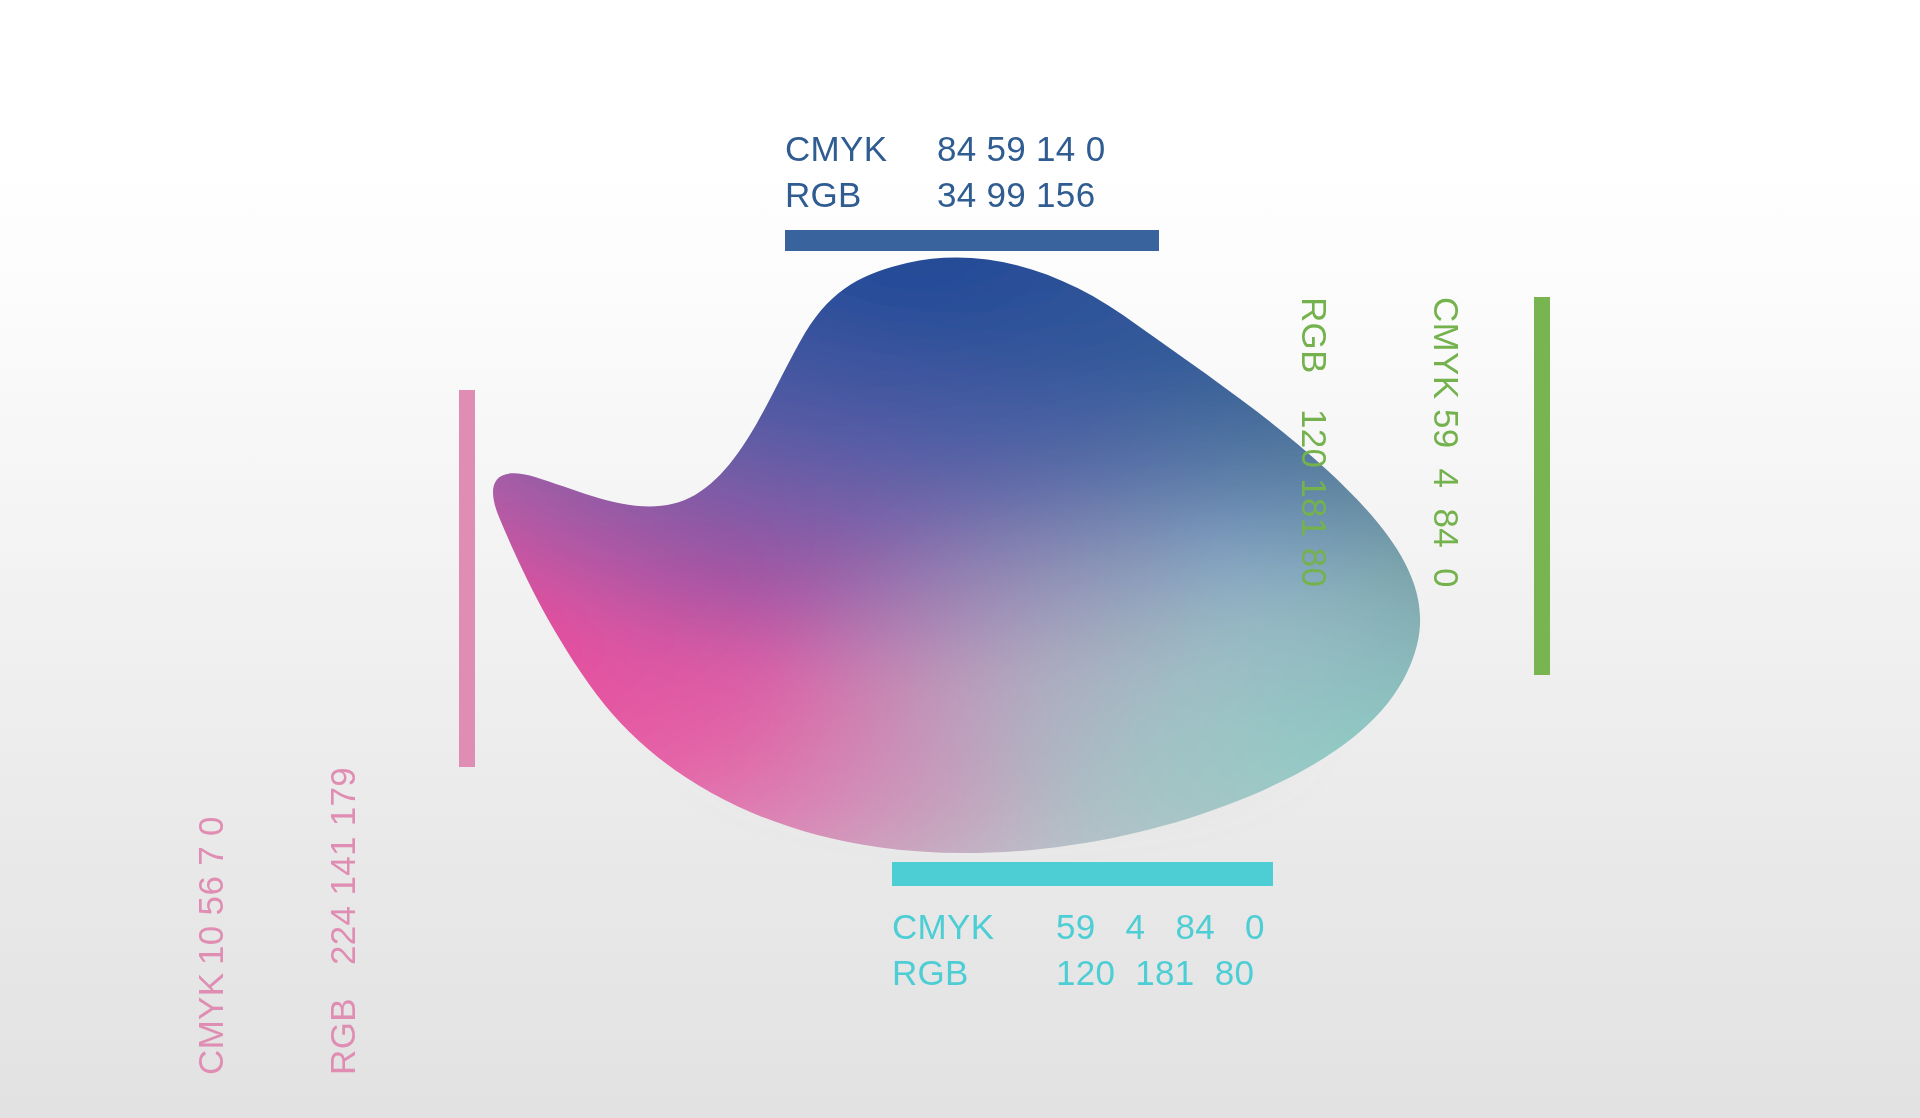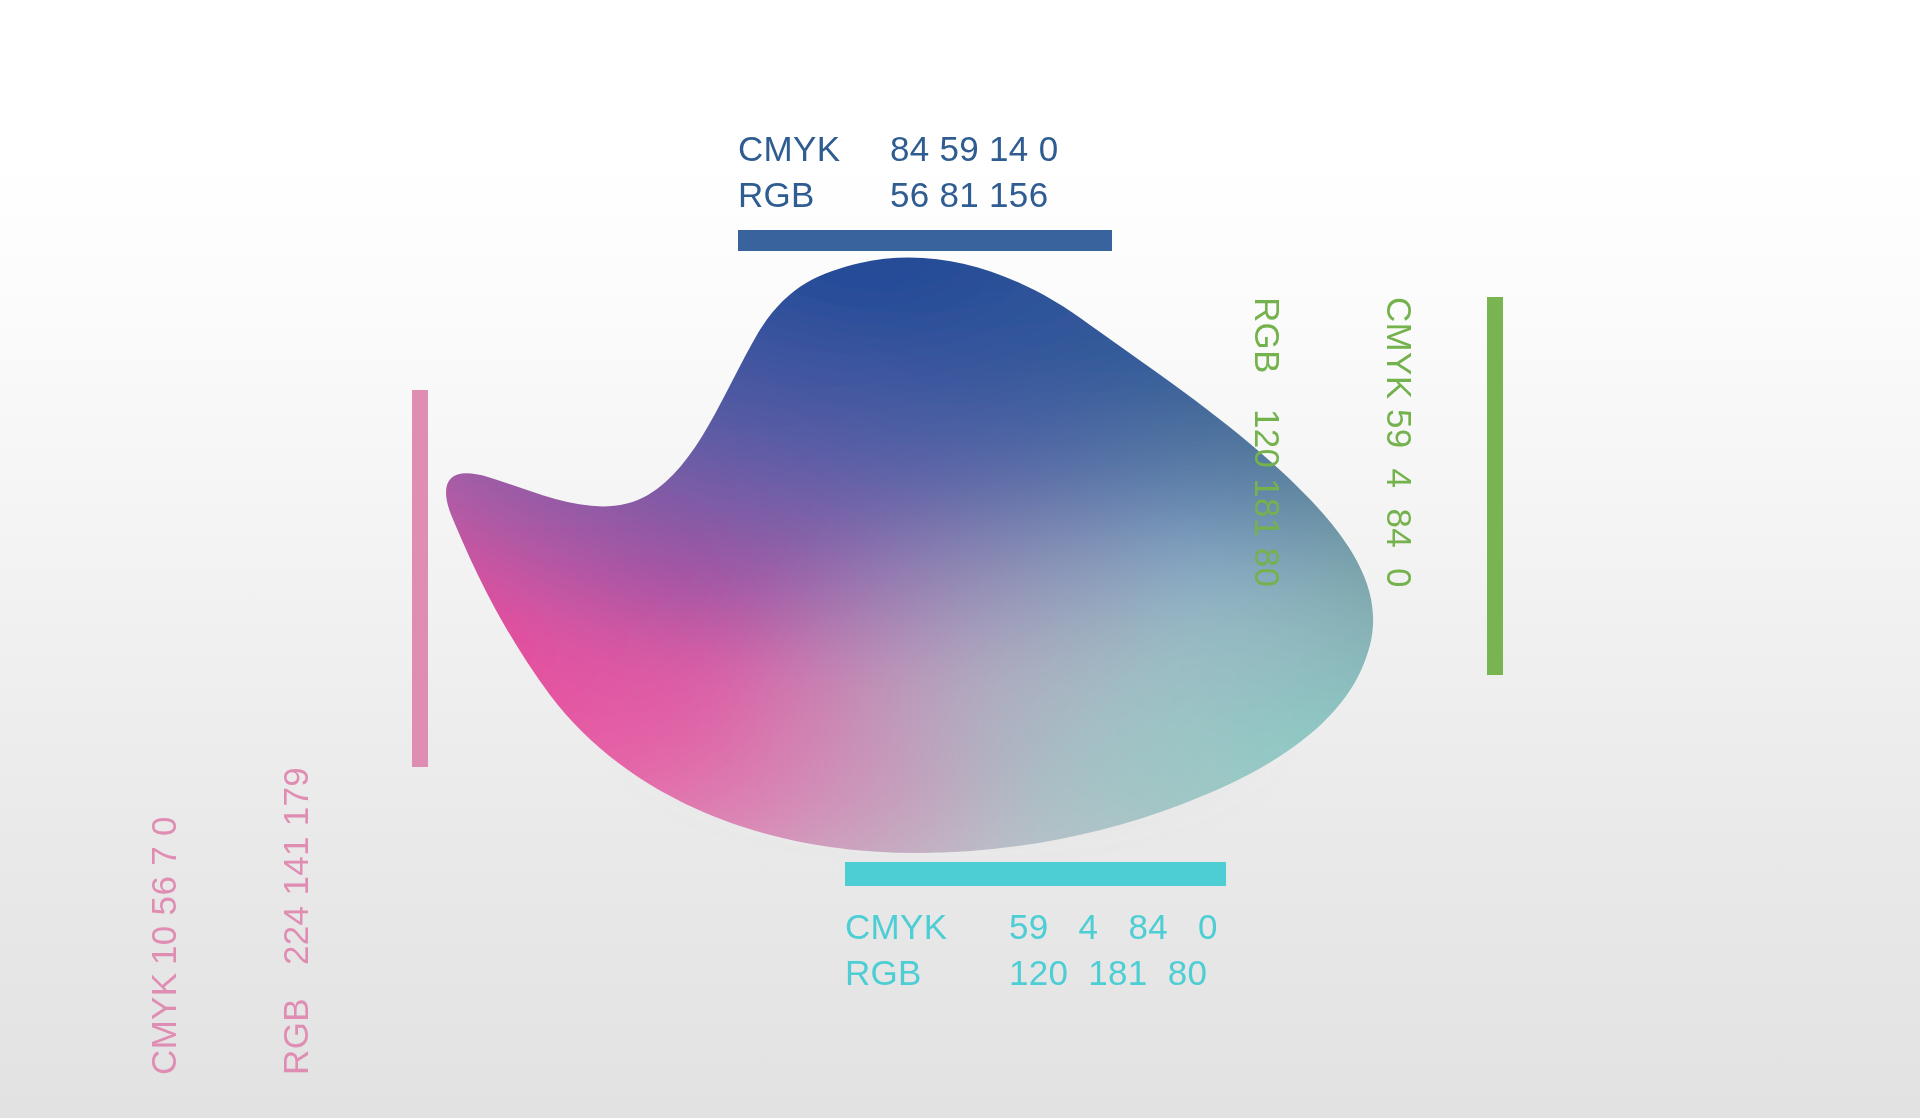--- a/index.html
+++ b/index.html
@@ -12,21 +12,21 @@
         #ffffff 14%,
         #fbfbfb 26%,
         #f6f6f6 40%,
         #f0f0f0 56%,
         #eaeaea 72%,
         #e5e5e5 86%,
         #e2e2e2 100%);
     position:relative;
   }
 
-  #stage { position:absolute; inset:0; }
+  #stage { position:absolute; inset:0;margin-left:47px; }
 
   
   .blob-wrap {
     position:absolute;
     left:440px; top:255px;
     width:1040px; height:600px;
   }
   
   .blob-svg { position:absolute; inset:0; width:100%; height:100%; }
 
@@ -176,21 +176,21 @@
   </div>
 
   <div class="sw-top" style="color: rgb(47, 92, 145);">
     <div class="rows">
       <div class="row">
         <span class="tag">CMYK</span>
         <span class="nums">84 59 14 0</span>
       </div>
       <div class="row">
         <span class="tag">RGB</span>
-        <span class="nums">56 81 156</span>
+        <span class="nums">34 99 156</span>
       </div>
     </div>
     <div class="bar" style="background: rgb(56, 99, 156);"></div>
   </div>
 
   <div class="sw-bottom" style="color: rgb(77, 206, 212);">
     <div class="bar" style="background: rgb(77, 206, 212);"></div>
     <div class="rows">
       <div class="row">
         <span class="tag">CMYK</span>

